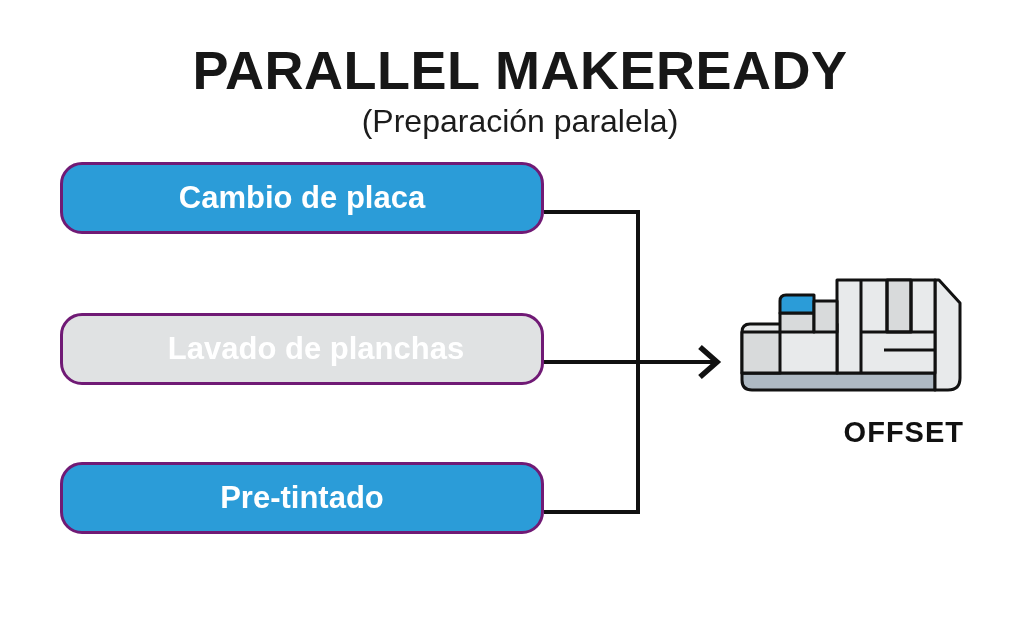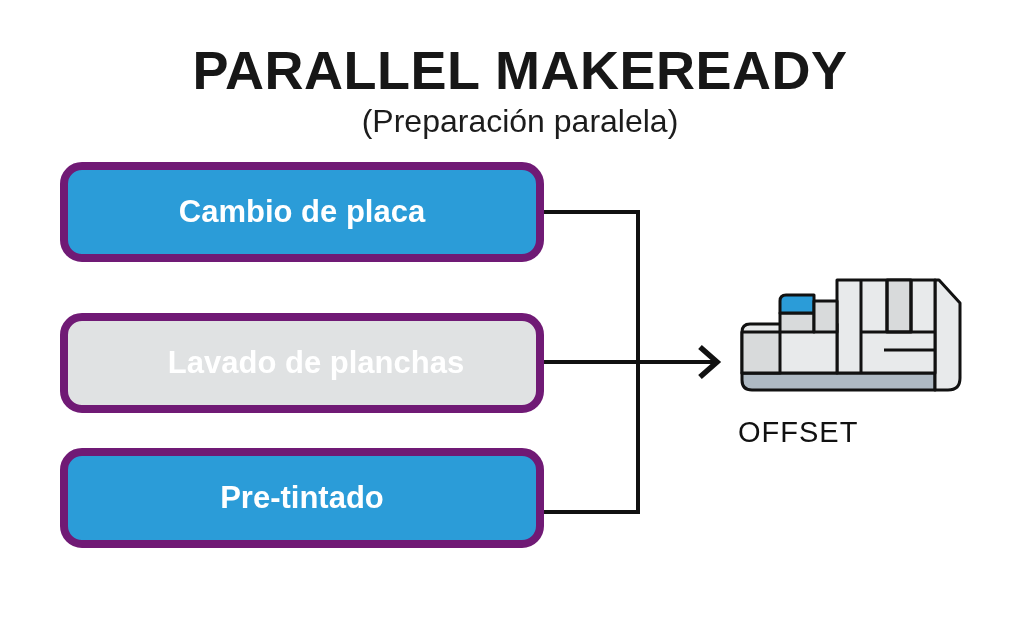--- a/index.html
+++ b/index.html
@@ -9,34 +9,34 @@
   }
   
   .hdr{position:absolute;left:8px;top:42px;width:100%;text-align:center;}
   .title{
     margin:0;font-size:54px;font-weight:bold;letter-spacing:0.5px;color:#171717;
     line-height:1.05;
   }
   .subtitle{font-size:32px;color:#1c1c1c;margin-top:4px;}
   
   .step{
-    position:absolute;left:60px;width:484px;height:100px;box-sizing:border-box;
-    border:8px solid #701a75;border-radius:22px;
+    position:absolute;left:60px;width:484px;height:72px;box-sizing:border-box;
+    border:3px solid #701a75;border-radius:22px;
     display:flex;align-items:center;justify-content:center;
     font-size:31px;font-weight:bold;color:#ffffff;
   }
   .step.blue{background:var(--accent-blue,#2B9CD8);}
   .step.gray{background:var(--inactive-gray,#E0E2E3);}
-  .s1{top:162px;} .s2{top:313px;padding-left:28px;} .s3{top:448px;}
+  .s1{top:162px;} .s2{top:313px;padding-left:28px;} .s3{top:462px;}
   
   .overlay{position:absolute;left:0;top:0;width:1024px;height:619px;pointer-events:none;}
   .machine{position:absolute;left:738px;top:272px;width:226px;height:124px;}
   .machine-label{
-    position:absolute;left:738px;top:416px;width:226px;text-align:left;
-    font-size:29px;font-weight:normal;letter-spacing:1px;color:#111111;
+    position:absolute;left:738px;top:416px;width:226px;text-align:right;
+    font-size:29px;font-weight:bold;letter-spacing:1px;color:#111111;
   }
   
   .logo{position:absolute;left:695px;top:522px;width:300px;height:80px;}
   .reg-mark{position:absolute;left:2px;top:14px;width:46px;height:52px;}
   .logo-text{
     position:absolute;left:50px;top:0;
     font-size:64px;font-weight:bold;letter-spacing:10px;line-height:1;
     color:var(--logo-navy,#1D3C7E);
     transform:scaleX(1.25);transform-origin:left top;
   }

